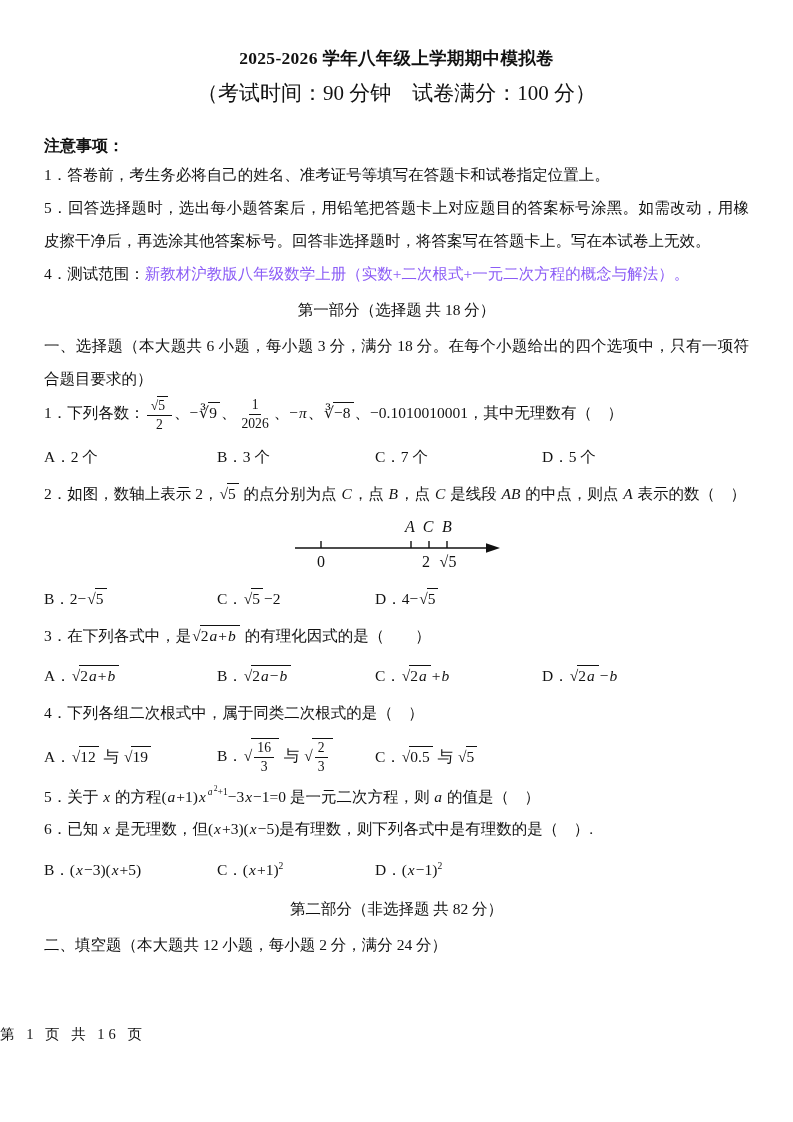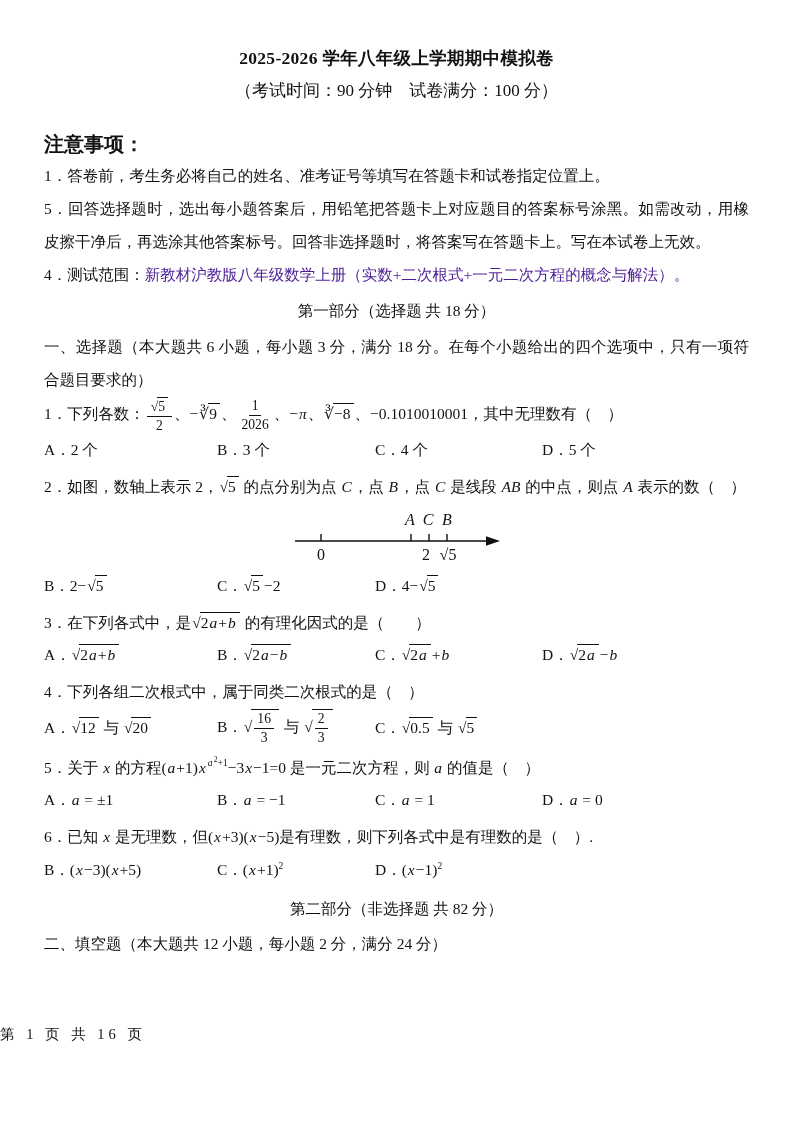--- a/index.html
+++ b/index.html
@@ -8,27 +8,27 @@
     width:793px;height:1068px;box-sizing:border-box;
     padding:46px 44px 0 44px;
     background:#ffffff;color:#111111;
     font-family:"Liberation Serif","DejaVu Serif",serif;
     font-size:15.5px;
     overflow:hidden;
     border-radius:30px;
   }
   .center{text-align:center;}
   .title{font-size:17.5px;font-weight:bold;letter-spacing:.3px;margin:0 0 9px 0;}
-  .subtitle{font-size:17px;margin:0 0 29px 0;}
-  .notice-heading{font-weight:bold;font-size:20px;margin:2px 0 2px 0;}
+  .subtitle{font-size:21px;margin:0 0 29px 0;}
+  .notice-heading{font-weight:bold;font-size:16px;margin:2px 0 2px 0;}
   p.line{margin:0;line-height:2.12;text-align:justify;}
   .part-header{line-height:2.3;margin:2px 0;}
-  .red{color:#4c1d95;}
+  .red{color:#8b5cf6;}
   .q{margin:3px 0 0 0;line-height:2.05;}
-  .opts{display:grid;grid-template-columns:173px 158px 167px auto;line-height:2.05;margin:0 0 5px 0;align-items:center;}
+  .opts{display:grid;grid-template-columns:173px 158px 167px auto;line-height:2.05;margin:8px 0 5px 0;align-items:center;}
   .opt{white-space:nowrap;}
   
   .mi{font-style:italic;font-family:"Liberation Serif",serif;padding:0 1px;}
   .msup{font-size:0.62em;vertical-align:super;line-height:0;}
   .msup .msup{font-size:0.8em;}
   .msqrt{display:inline-block;white-space:nowrap;margin:0 1px;}
   .rad{display:inline-block;}
   .ovl{display:inline-block;border-top:1.2px solid currentColor;padding:0 3px 0 1px;margin-left:-1px;line-height:1.3;}
   .mfrac{display:inline-flex;flex-direction:column;align-items:center;vertical-align:middle;font-size:0.88em;line-height:1.3;margin:0 2px;}
   .fn{padding:0 3px;border-bottom:1.2px solid currentColor;}
@@ -56,21 +56,21 @@
   <p class="line q">1．下列各数：<span class="mfrac">
         <span class="fn"><span class="msqrt"><span class="rad">√</span><span class="ovl">5</span></span></span>
         <span class="fd">2</span>
       </span>、−<span class="msqrt"><span class="rad">∛</span><span class="ovl">9</span></span>、<span class="mfrac">
         <span class="fn">1</span>
         <span class="fd">2026</span>
       </span>、−<span class="mi">π</span>、<span class="msqrt"><span class="rad">∛</span><span class="ovl">−8</span></span>、−0.1010010001，其中无理数有（　）</p>
   <div class="opts">
     <span class="opt">A．2 个</span>
     <span class="opt">B．3 个</span>
-    <span class="opt">C．4 个</span>
+    <span class="opt">C．7 个</span>
     <span class="opt">D．5 个</span>
   </div>
 
   <p class="line q">2．如图，数轴上表示 2，<span class="msqrt"><span class="rad">√</span><span class="ovl">5</span></span> 的点分别为点 <span class="mi">C</span>，点 <span class="mi">B</span>，点 <span class="mi">C</span> 是线段 <span class="mi">AB</span> 的中点，则点 <span class="mi">A</span> 表示的数（　）</p>
   <div class="figure">
     <svg width="215" height="56" viewBox="0 0 215 56" font-family="Liberation Serif, DejaVu Serif, serif" font-size="16" fill="#111">
       <line x1="6" y1="33" x2="200" y2="33" stroke="#111" stroke-width="1.5"></line>
       <polygon points="211,33 197,28.2 197,37.8" fill="#111"></polygon>
       <line x1="32" y1="26" x2="32" y2="33" stroke="#111" stroke-width="1.4"></line>
       <line x1="122" y1="26" x2="122" y2="33" stroke="#111" stroke-width="1.4"></line>
@@ -93,38 +93,32 @@
   <p class="line q">3．在下列各式中，是<span class="msqrt"><span class="rad">√</span><span class="ovl">2<span class="mi">a</span>+<span class="mi">b</span></span></span> 的有理化因式的是（　　）</p>
   <div class="opts">
     <span class="opt">A．<span class="msqrt"><span class="rad">√</span><span class="ovl">2<span class="mi">a</span>+<span class="mi">b</span></span></span></span>
     <span class="opt">B．<span class="msqrt"><span class="rad">√</span><span class="ovl">2<span class="mi">a</span>−<span class="mi">b</span></span></span></span>
     <span class="opt">C．<span class="msqrt"><span class="rad">√</span><span class="ovl">2<span class="mi">a</span></span></span>+<span class="mi">b</span></span>
     <span class="opt">D．<span class="msqrt"><span class="rad">√</span><span class="ovl">2<span class="mi">a</span></span></span>−<span class="mi">b</span></span>
   </div>
 
   <p class="line q">4．下列各组二次根式中，属于同类二次根式的是（　）</p>
   <div class="opts">
-    <span class="opt">A．<span class="msqrt"><span class="rad">√</span><span class="ovl">12</span></span> 与 <span class="msqrt"><span class="rad">√</span><span class="ovl">20</span></span></span>
+    <span class="opt">A．<span class="msqrt"><span class="rad">√</span><span class="ovl">12</span></span> 与 <span class="msqrt"><span class="rad">√</span><span class="ovl">19</span></span></span>
     <span class="opt">B．<span class="msqrt"><span class="rad">√</span><span class="ovl"><span class="mfrac">
               <span class="fn">16</span>
               <span class="fd">3</span>
             </span></span></span> 与 <span class="msqrt"><span class="rad">√</span><span class="ovl"><span class="mfrac">
               <span class="fn">2</span>
               <span class="fd">3</span>
             </span></span></span></span>
     <span class="opt">C．<span class="msqrt"><span class="rad">√</span><span class="ovl">0.5</span></span> 与 <span class="msqrt"><span class="rad">√</span><span class="ovl">5</span></span></span>
   </div>
 
   <p class="line q">5．关于 <span class="mi">x</span> 的方程(<span class="mi">a</span>+1)<span class="mi">x</span><span class="msup"><span class="mi">a</span><span class="msup">2</span>+1</span>−3<span class="mi">x</span>−1=0 是一元二次方程，则 <span class="mi">a</span> 的值是（　）</p>
-  <div class="opts">
-    <span class="opt">A．<span class="mi">a</span> = ±1</span>
-    <span class="opt">B．<span class="mi">a</span> = −1</span>
-    <span class="opt">C．<span class="mi">a</span> = 1</span>
-    <span class="opt">D．<span class="mi">a</span> = 0</span>
-  </div>
 
   <p class="line q">6．已知 <span class="mi">x</span> 是无理数，但(<span class="mi">x</span>+3)(<span class="mi">x</span>−5)是有理数，则下列各式中是有理数的是（　）.</p>
   <div class="opts">
     <span class="opt">B．(<span class="mi">x</span>−3)(<span class="mi">x</span>+5)</span>
     <span class="opt">C．(<span class="mi">x</span>+1)<span class="msup">2</span></span>
     <span class="opt">D．(<span class="mi">x</span>−1)<span class="msup">2</span></span>
   </div>
 
   <div class="center part-header">第二部分（非选择题 共 82 分）</div>
   <p class="line">二、填空题（本大题共 12 小题，每小题 2 分，满分 24 分）</p>

